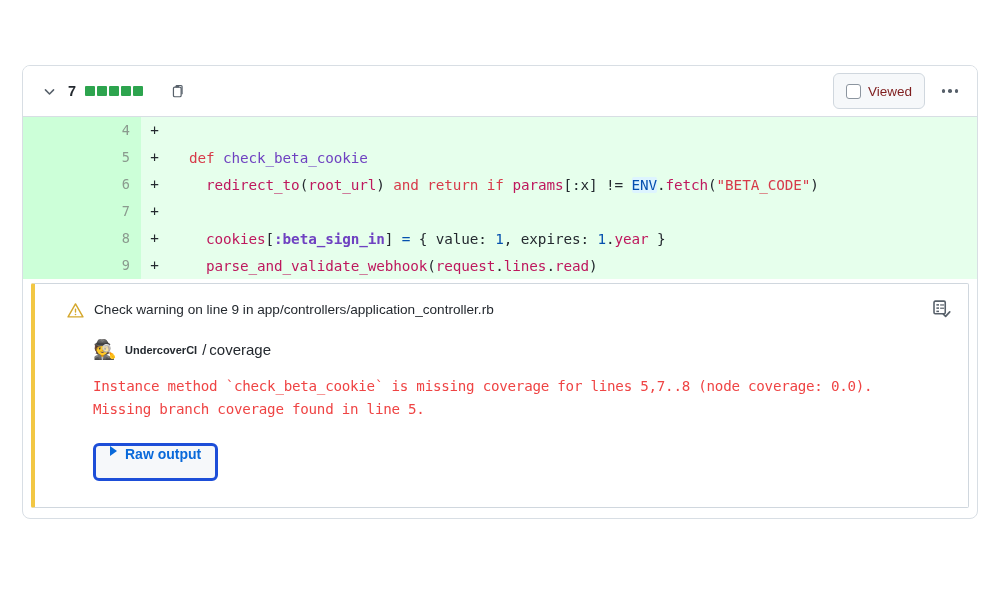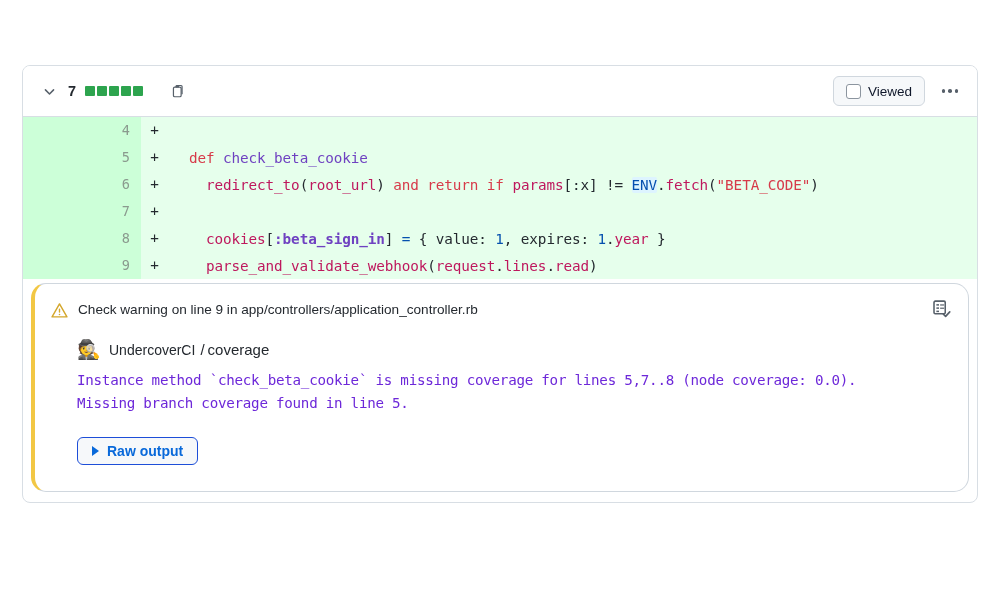--- a/index.html
+++ b/index.html
@@ -98,26 +98,26 @@
     color: #57606a;
     flex: 0 0 auto;
   }
 
   .header-spacer { flex: 1 1 auto; }
 
   .viewed-btn {
     display: flex;
     align-items: center;
     gap: 7px;
-    height: 30px;
+    height: 36px;
     padding: 12px 12px;
     border: 1px solid #d0d7de;
     border-radius: 6px;
     background: #f6f8fa;
-    color: #0f172a;
+    color: #7f1d1d;
     font-size: 13.5px;
     box-sizing: border-box;
     flex: 0 0 auto;
   }
   .viewed-box {
     width: 13px;
     height: 13px;
     border: 1px solid #8c959f;
     border-radius: 3px;
     background: #ffffff;
@@ -198,24 +198,25 @@
   .t-num  { color: #0550ae; }
   .t-const{ color: #0550ae; background: #ddf4ff; border-radius: 2px; }
   .t-op   { color: #24292f; }
   .t-plain{ color: #24292f; }
 
   
   .annotation {
     margin: 4px 8px 10px 8px;
     border: 1px solid #d0d7de;
     border-left: 4px solid #f2c744;
-    border-radius: 15px;
+    border-radius: 2px;
     background: #ffffff;
     position: relative;
     box-sizing: border-box;
+    padding-left: 16px;
   }
 
   .ann-head {
     display: flex;
     align-items: flex-start;
     padding: 17px 16px 0 16px;
   }
 
   .warn-icon {
     flex: 0 0 auto;
@@ -247,23 +248,23 @@
   .ci-avatar {
     width: 23px;
     height: 23px;
     font-size: 19px;
     line-height: 23px;
     margin-right: 9px;
     flex: 0 0 auto;
     text-align: center;
   }
   .ci-name {
-    font-size: 14px;
-    color: #24292f;
-    font-weight: 400;
+    font-size: 11px;
+    color: #24292f;
+    font-weight: 700;
   }
   .ci-sep {
     font-size: 15px;
     color: #24292f;
     font-weight: 400;
     margin: 0 3px 0 5px;
   }
   .ci-check {
     font-size: 15px;
     color: #24292f;
@@ -271,37 +272,36 @@
   }
 
   .ann-title {
     margin-top: 17px;
     font-size: 15px;
     font-weight: 700;
     color: #9a6700;
   }
 
   .ann-message {
-    margin-top: 8px;
+    margin-top: 14px;
     font-family: "DejaVu Sans Mono", "Liberation Mono", monospace;
     font-size: 14.2px;
-    color: #6d28d9;
+    color: #ef4444;
     line-height: 23px;
     white-space: pre-wrap;
     letter-spacing: -0.25px;
   }
 
   .raw-btn {
     display: inline-flex;
-    align-items: center;
     gap: 8px;
     margin: 22px 0 26px 0;
-    height: 28px;
+    height: 38px;
     padding: 0 14px;
-    border: 1px solid #1d4ed8;
+    border: 3px solid #1d4ed8;
     border-radius: 6px;
     background: #f6f8fa;
     box-sizing: border-box;
   }
   .raw-tri {
     width: 0; height: 0;
     border-left: 7px solid #0969da;
     border-top: 5px solid transparent;
     border-bottom: 5px solid transparent;
     display: block;

